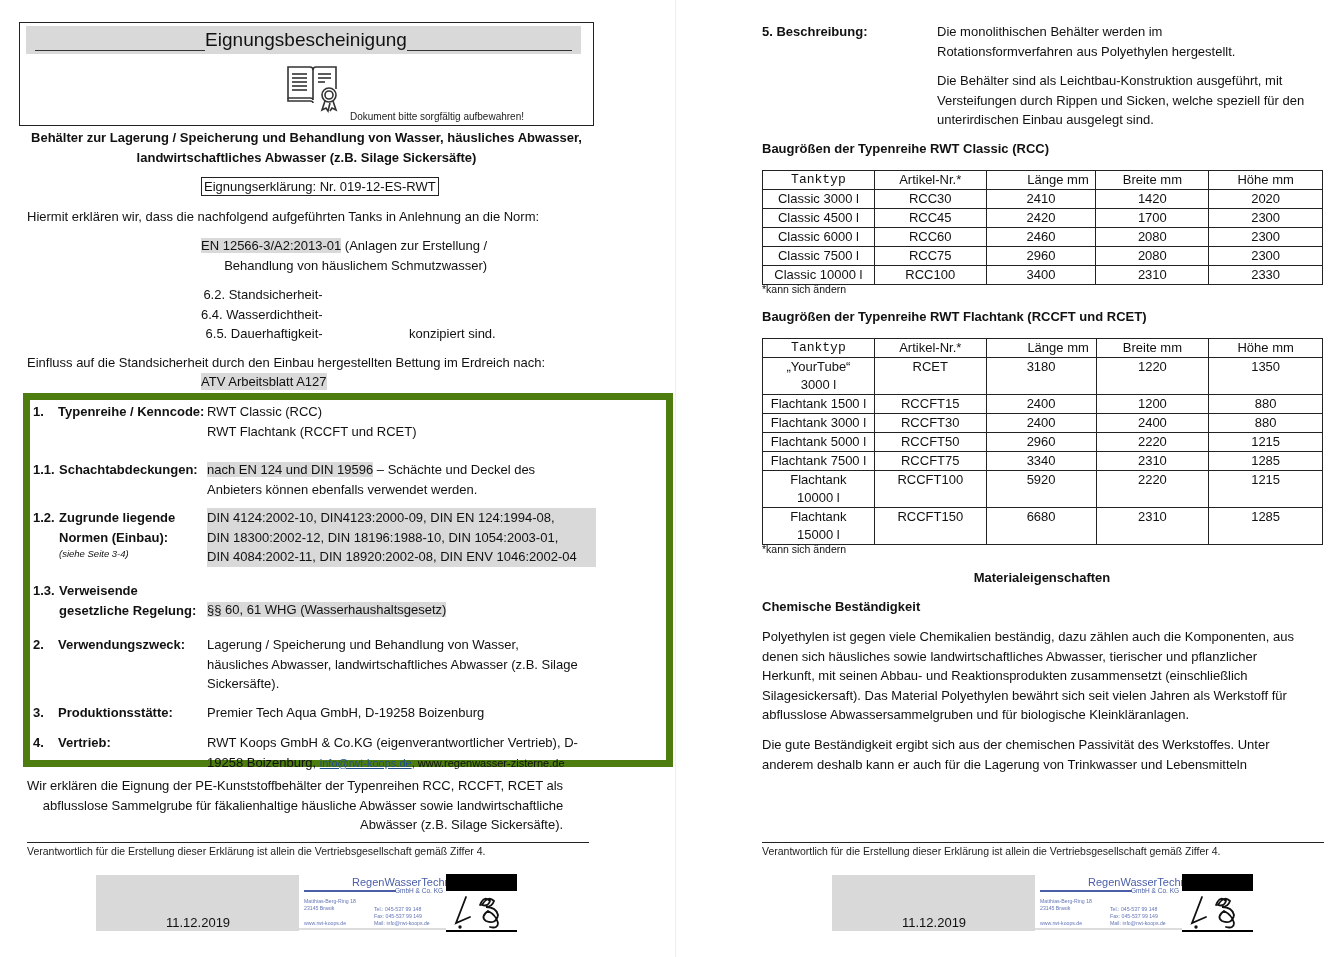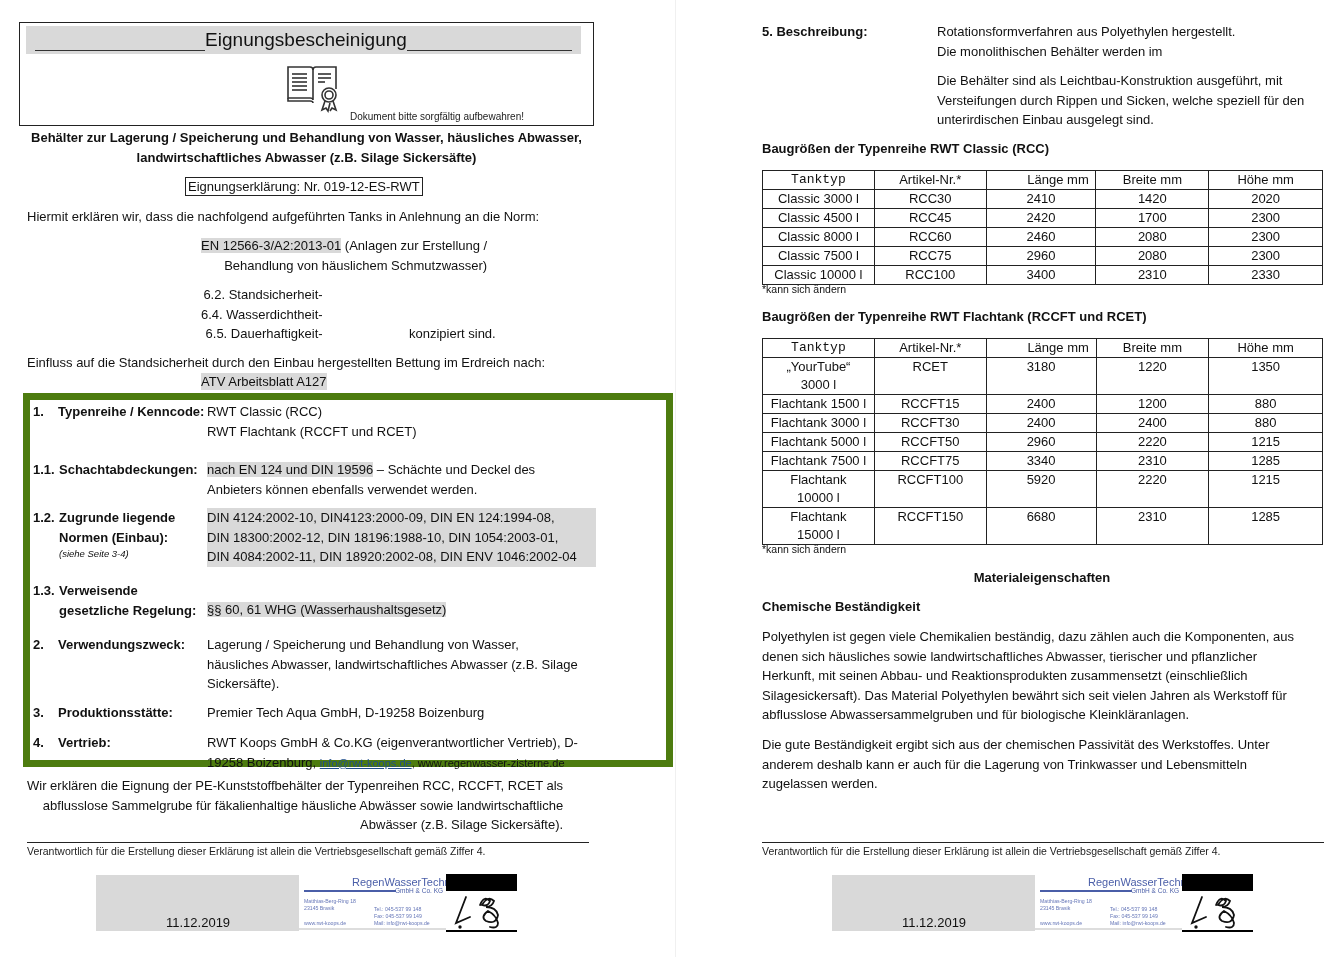--- a/index.html
+++ b/index.html
@@ -14,21 +14,21 @@
 
     
     .header-box { position: absolute; left: 19px; top: 22px; width: 575px; height: 104px; border: 1px solid #222; }
     .header-title-bar { position: absolute; left: 6px; top: 3px; width: 555px; height: 28px; background: #d9d9d9; text-align: center; font-size: 19px; line-height: 28px; white-space: nowrap; overflow: hidden; }
     .header-title-bar .dash { display: inline-block; vertical-align: bottom; border-bottom: 1px solid #333; height: 22px; margin-bottom: 3px; }
     .header-icon { position: absolute; left: 265px; top: 40px; width: 58px; height: 50px; }
     .header-note { position: absolute; left: 330px; top: 88px; font-size: 10px; color: #222; }
 
     .subtitle { position: absolute; left: 19px; top: 128px; width: 575px; text-align: center; font-weight: bold; font-size: 13px; line-height: 20px; }
 
-    .decl-box { position: absolute; left: 185px; top: 177px; border: 1px solid #222; padding: 0 2px; font-size: 13px; line-height: 17px; }
+    .decl-box { position: absolute; left: 201px; top: 177px; border: 1px solid #222; padding: 0 2px; font-size: 13px; line-height: 17px; }
 
     .p-text { position: absolute; font-size: 13px; line-height: 19.5px; text-align: right; }
 
     
     .def-box { position: absolute; left: 23px; top: 393px; width: 650px; height: 374px; border: 7px solid #4d7c0f; }
     .def-label { position: absolute; left: 3px; font-weight: bold; font-size: 13px; line-height: 19.5px; }
     .def-label .num { display: inline-block; width: 25px; }
     .def-label .num-wide { display: inline-block; width: 26px; }
     .def-value { position: absolute; left: 177px; font-size: 13px; line-height: 19.5px; width: 385px; }
     .small { font-size: 9.5px; font-weight: normal; font-style: italic; }
@@ -222,22 +222,22 @@
     </div>
   </div>
 </div>
 
 <div class="page-sep"></div>
 
 <div class="page page-right">
 
   <div class="rp-label">5. Beschreibung:</div>
   <div class="rp-desc" style="top:22px;">
+    <div>Die monolithischen Behälter werden im</div>
     <div>Rotationsformverfahren aus Polyethylen hergestellt.</div>
-    <div>Die monolithischen Behälter werden im</div>
   </div>
   <div class="rp-desc" style="top:71px;">
     <div>Die Behälter sind als Leichtbau-Konstruktion ausgeführt, mit</div>
     <div>Versteifungen durch Rippen und Sicken, welche speziell für den</div>
     <div>unterirdischen Einbau ausgelegt sind.</div>
   </div>
 
   <div class="table-title" style="top:141px;">Baugrößen der Typenreihe RWT Classic (RCC)</div>
   <table class="spec" style="top:170px;">
     <thead>
@@ -258,21 +258,21 @@
         <td>2020</td>
       </tr>
       <tr>
         <td>Classic 4500 l</td>
         <td>RCC45</td>
         <td>2420</td>
         <td>1700</td>
         <td>2300</td>
       </tr>
       <tr>
-        <td>Classic 8000 l</td>
+        <td>Classic 6000 l</td>
         <td>RCC60</td>
         <td>2460</td>
         <td>2080</td>
         <td>2300</td>
       </tr>
       <tr>
         <td>Classic 7500 l</td>
         <td>RCC75</td>
         <td>2960</td>
         <td>2080</td>
@@ -370,21 +370,20 @@
     <div>Polyethylen ist gegen viele Chemikalien beständig, dazu zählen auch die Komponenten, aus</div>
     <div>denen sich häusliches sowie landwirtschaftliches Abwasser, tierischer und pflanzlicher</div>
     <div>Herkunft, mit seinen Abbau- und Reaktionsprodukten zusammensetzt (einschließlich</div>
     <div>Silagesickersaft). Das Material Polyethylen bewährt sich seit vielen Jahren als Werkstoff für</div>
     <div>abflusslose Abwassersammelgruben und für biologische Kleinkläranlagen.</div>
   </div>
 
   <div class="para" style="top:735px;">
     <div>Die gute Beständigkeit ergibt sich aus der chemischen Passivität des Werkstoffes. Unter</div>
     <div>anderem deshalb kann er auch für die Lagerung von Trinkwasser und Lebensmitteln</div>
-    <div>zugelassen werden.</div>
   </div>
 
   <div class="footer-line" style="left:86px; top:842px; width:562px;"></div>
   <div class="footer-text" style="left:86px; top:845px;">Verantwortlich für die Erstellung dieser Erklärung ist allein die Vertriebsgesellschaft gemäß Ziffer 4.</div>
 
   <div class="sign-area" style="left:156px; top:874px;">
     <div class="sign-gray">
       <div class="sign-date">11.12.2019</div>
     </div>
     <div class="stamp">

